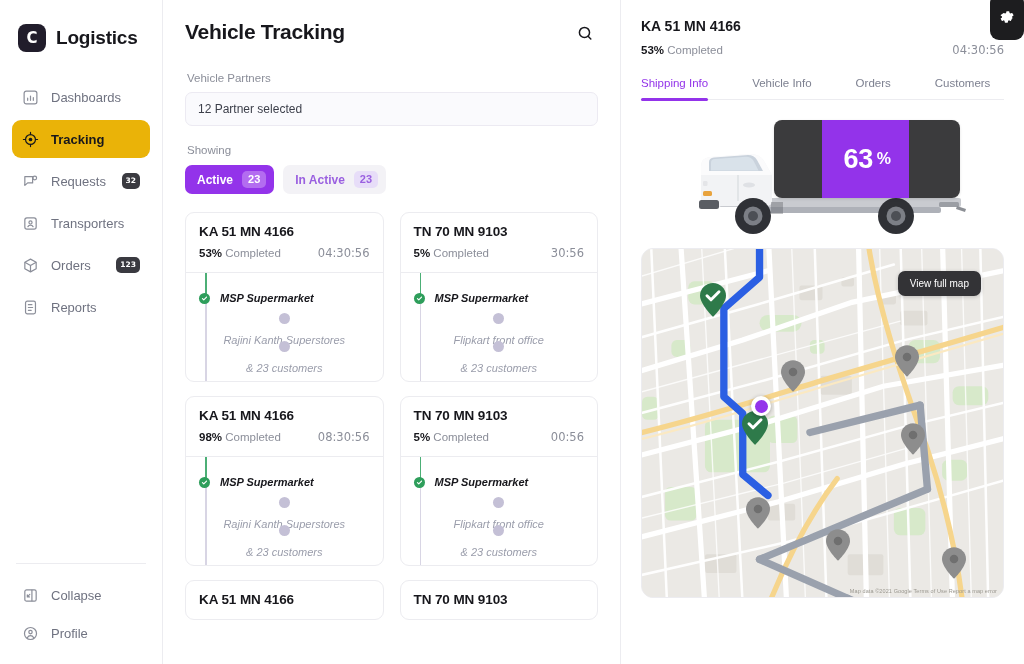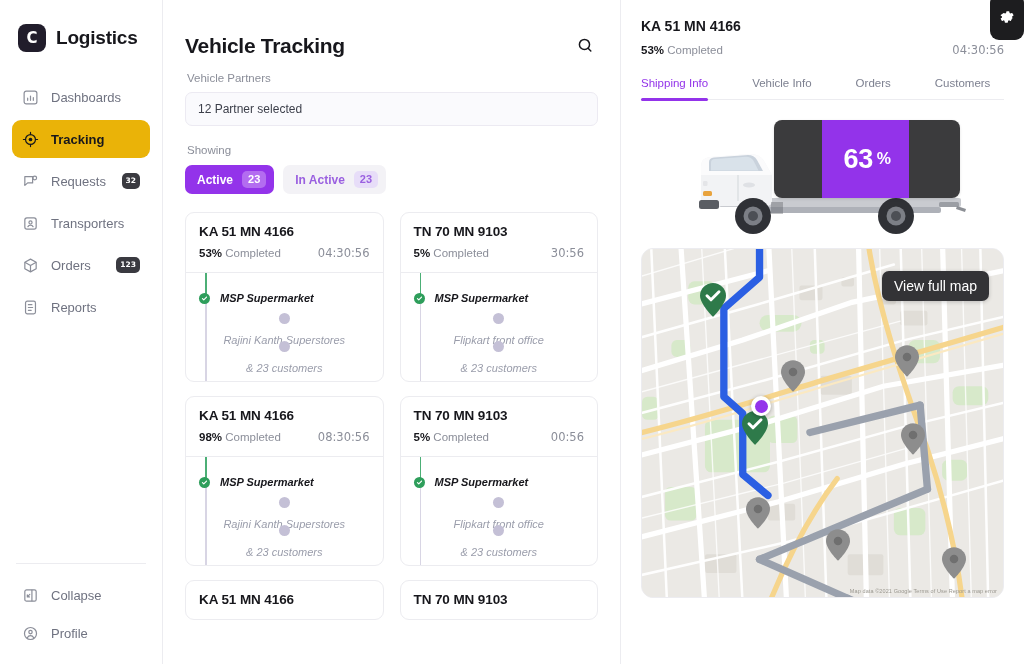--- a/index.html
+++ b/index.html
@@ -52,21 +52,21 @@
   }
   .sidebar-bottom { margin-top: auto; padding-bottom: 12px; }
   .sidebar-divider { height: 1px; background: #ececf0; margin: 0 4px 12px 4px; }
 
   
   .middle {
     width: 458px; flex: 0 0 458px; height: 664px;
     border-right: 1px solid #ececf0;
     padding: 0 22px; overflow: hidden; position: relative;
   }
-  .middle-head { display: flex; align-items: flex-end; justify-content: space-between; padding-top: 20px; height: 58px; }
+  .middle-head { display: flex; align-items: flex-start; justify-content: space-between; padding-top: 20px; height: 58px; }
   .page-title { font-size: 21px; font-weight: 700; letter-spacing: -0.3px; color: #17171c; }
   .search-btn { width: 26px; height: 26px; display: flex; align-items: center; justify-content: center; cursor: pointer; }
 
   .field-label { font-size: 11.5px; color: #8b8e99; margin: 14px 0 8px 2px; }
   .select-box {
     height: 34px; border: 1px solid #eceaf2; border-radius: 7px;
     background: #fafafd; display: flex; align-items: center;
     padding: 0 12px; font-size: 12px; color: #3c3f4a; font-weight: 500;
     cursor: pointer;
   }
@@ -150,22 +150,22 @@
   .cargo-label .num { font-size: 27px; }
   .cargo-label .sym { font-size: 16px; margin-left: 4px; font-weight: 600; }
 
   
   .map {
     position: relative; margin-top: 6px; height: 350px; border-radius: 12px;
     overflow: hidden; border: 1px solid #ececf0; background: #eceae6;
   }
   .map svg { position: absolute; inset: 0; width: 100%; height: 100%; display: block; }
   .view-map-btn {
-    position: absolute; top: 22px; right: 14px; background: #333336; color: #fff;
-    font-size: 14px; padding: 7px 12px; border-radius: 7px; cursor: pointer;
+    position: absolute; top: 22px; right: 22px; background: #333336; color: #fff;
+    font-size: 10px; padding: 7px 12px; border-radius: 7px; cursor: pointer;
     box-shadow: 0 1px 4px rgba(0,0,0,.2); z-index: 4;
   }
   .map-attrib {
     position: absolute; bottom: 3px; right: 6px; font-size: 5.5px; color: #9a978f; z-index: 4;
     font-family: "Liberation Sans", sans-serif; letter-spacing: .1px;
   }
   .pin { position: absolute; z-index: 3; }
   .pin svg { width: 100%; height: 100%; position: static; }
   .cur-dot {
     position: absolute; width: 20px; height: 20px; border-radius: 50%;

